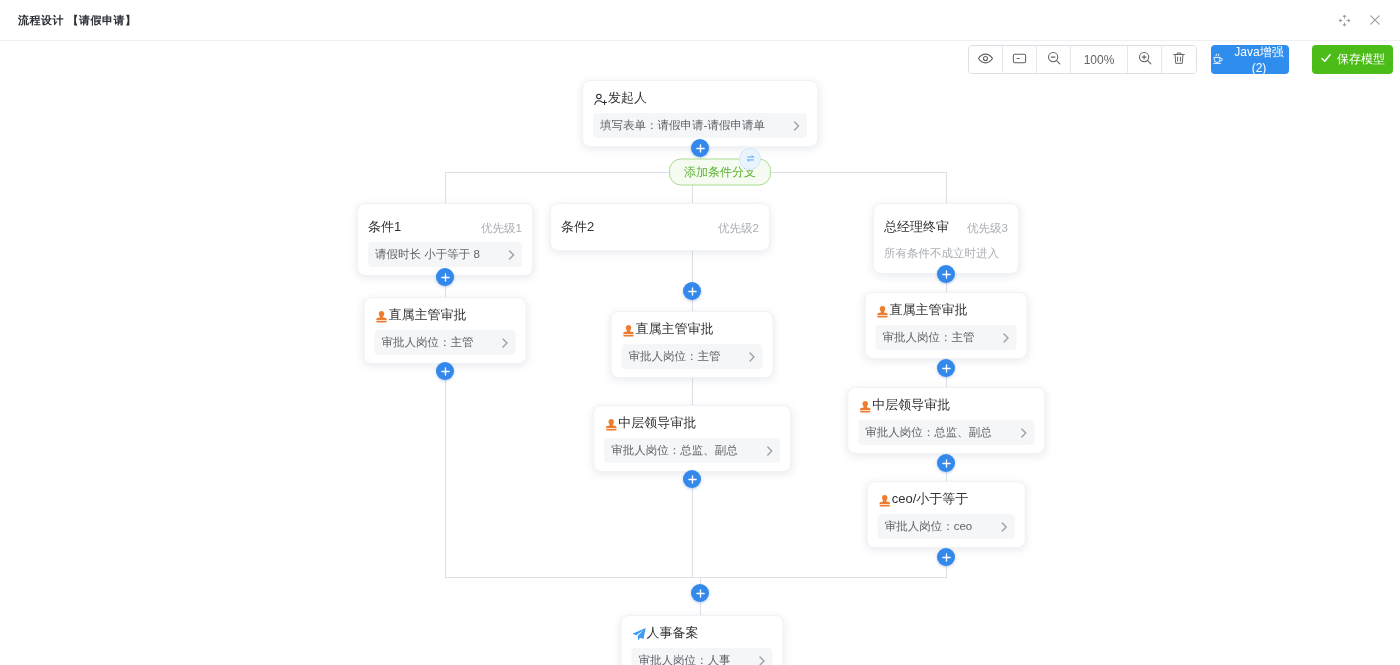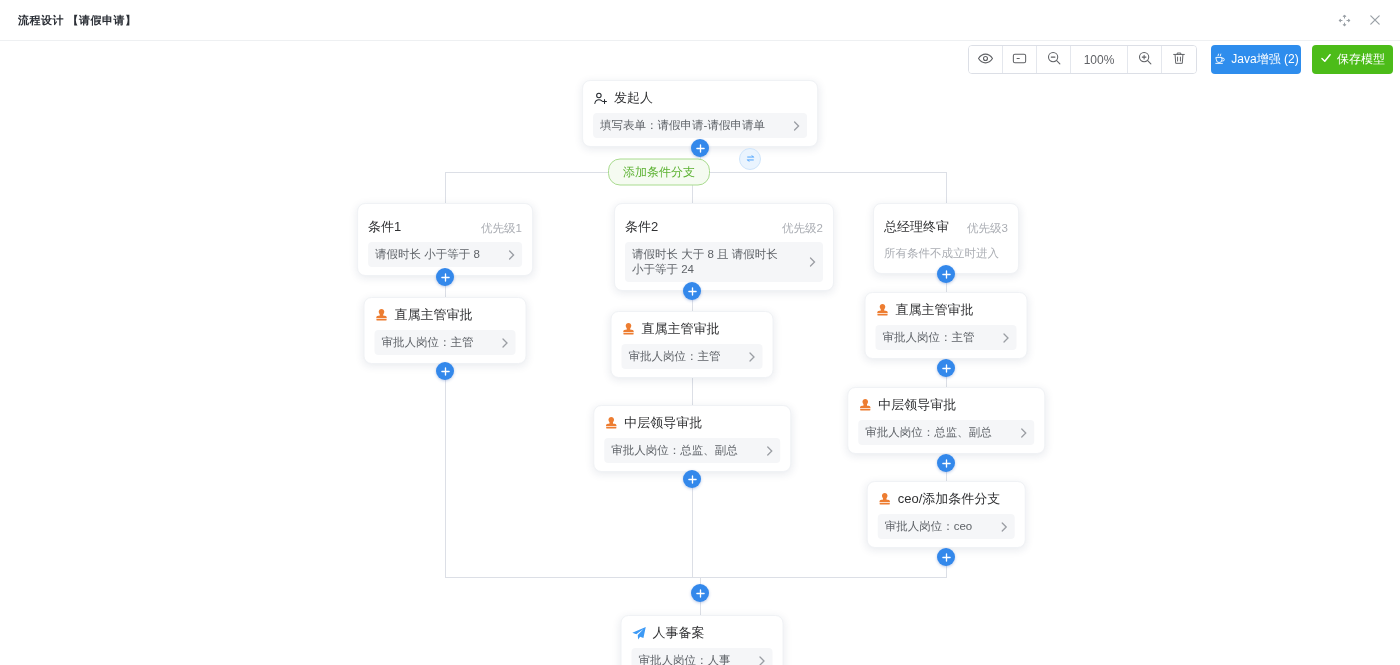--- a/index.html
+++ b/index.html
@@ -31,36 +31,36 @@
     font-size:12px; color:#606266; background:#fff;
   }
   .tb-cell:last-child{ border-right:none; }
   .tb-zoom{ min-width:57px; }
   .btn{
     position:absolute; top:45px; height:29px; border:none; border-radius:4px;
     display:flex; align-items:center; justify-content:center; gap:5px;
     font-size:12px; color:#fff; cursor:pointer; z-index:20;
     font-family:inherit;
   }
-  .btn-java{ left:1211px; width:90px; background:#2e8ded; }
+  .btn-java{ left:1211px; width:78px; background:#2e8ded; }
   .btn-save{ left:1312px; width:81px; background:#4cbc19; }
 
   
   .vline,.hline{ position:absolute; background:#dcdfe6; z-index:1; }
   .vline{ width:1px; } .hline{ height:1px; }
 
   
   .node{
     position:absolute; transform:translateX(-50%);
     background:#fff; border:1px solid #f0f2f5; border-radius:8px;
     box-shadow:0 2px 8px rgba(30,50,90,.10);
     padding:8px 10px; z-index:3; cursor:pointer; width:max-content;
   }
   .node-title{
-    display:flex; align-items:center; gap:6px; font-size:13px; color:#303133;
+    display:flex; align-items:flex-end; font-size:13px; color:#303133;
     margin-bottom:6px; white-space:nowrap;
   }
   .node-title .nicon{ display:flex; align-items:center; }
   .node-content{
     background:#f5f6f8; border-radius:4px; font-size:11.5px; color:#5f6368;
     padding:5px 7px; display:flex; align-items:center; white-space:nowrap; min-height:22px;gap:22px;
   }
   .node-content .txt{ flex:1; }
   .node-content .chev{ margin-left:6px; display:flex; align-items:center; flex:none; }
   .cond{ min-width:145px; }
@@ -76,21 +76,21 @@
 
   
   .plus{
     position:absolute; width:18px; height:18px; border-radius:50%;
     background:#3388eb; display:flex; align-items:center; justify-content:center;
     z-index:4; cursor:pointer; box-shadow:0 1px 3px rgba(30,80,180,.3);
   }
 
   
   .add-branch{
-    position:absolute; left:659px; top:172px; transform:translate(-50%,-50%);
+    position:absolute; left:720px; top:172px; transform:translate(-50%,-50%);
     background:#f5fbf1; border:1px solid #a9db8f; color:#5cb232;
     border-radius:12px; font-size:12px; padding:4px 14px; z-index:5;
     cursor:pointer; white-space:nowrap;
   }
   .swap-btn{
     position:absolute; left:739px; top:148px; width:22px; height:22px;
     border-radius:50%; background:#eaf4fe; border:1px solid #cfe5fb;
     display:flex; align-items:center; justify-content:center; z-index:5; cursor:pointer;
   }
 </style>
@@ -242,32 +242,24 @@
         </svg>
       </span>
   </div>
 </div>
 <div class="plus" style="left:436px;top:362px">
     <svg width="9" height="9" viewBox="0 0 10 10">
       <path d="M5 1v8M1 5h8" stroke="#fff" stroke-width="1.5" stroke-linecap="round"></path>
     </svg>
   </div>
 
-<div class="node cond cond2" style="left:724px;top:203px">
+<div class="node cond cond2" style="left:660px;top:203px">
   <div class="cond-head">
     <span>条件2</span>
     <span class="priority">优先级2</span>
-  </div>
-  <div class="node-content">
-    <span class="txt">请假时长 大于 8 且 请假时长 小于等于 24</span>
-    <span class="chev">
-        <svg width="7" height="10" viewBox="0 0 7 10" fill="none" stroke="#9a9da3" stroke-width="1.3" stroke-linecap="round">
-          <path d="M1.5 1l4 4-4 4"></path>
-        </svg>
-      </span>
   </div>
 </div>
 <div class="plus" style="left:683px;top:282px">
     <svg width="9" height="9" viewBox="0 0 10 10">
       <path d="M5 1v8M1 5h8" stroke="#fff" stroke-width="1.5" stroke-linecap="round"></path>
     </svg>
   </div>
 
 <div class="node" style="left:692px;top:311px">
   <div class="node-title">
@@ -380,21 +372,21 @@
   </div>
 
 <div class="node" style="left:946px;top:481px">
   <div class="node-title">
     <span class="nicon">
         <svg width="14" height="14" viewBox="0 0 16 16">
           <path fill="#ed7d31" d="M8 1.2c-1.8 0-3.2 1.4-3.2 3.2 0 1 .5 1.8 1 2.5.4.6.4 1.5-.1 2H4.2C3 8.9 2 9.9 2 11.1v.6h12v-.6c0-1.2-1-2.2-2.2-2.2h-1.5c-.5-.5-.5-1.4-.1-2 .5-.7 1-1.5 1-2.5 0-1.8-1.4-3.2-3.2-3.2z"></path>
           <rect x="2" y="12.6" width="12" height="1.8" rx="0.9" fill="#ed7d31"></rect>
         </svg>
       </span>
-    <span>ceo/添加条件分支</span>
+    <span>ceo/小于等于</span>
   </div>
   <div class="node-content" style="min-width:130px">
     <span class="txt">审批人岗位：ceo</span>
     <span class="chev">
         <svg width="7" height="10" viewBox="0 0 7 10" fill="none" stroke="#9a9da3" stroke-width="1.3" stroke-linecap="round">
           <path d="M1.5 1l4 4-4 4"></path>
         </svg>
       </span>
   </div>
 </div>

